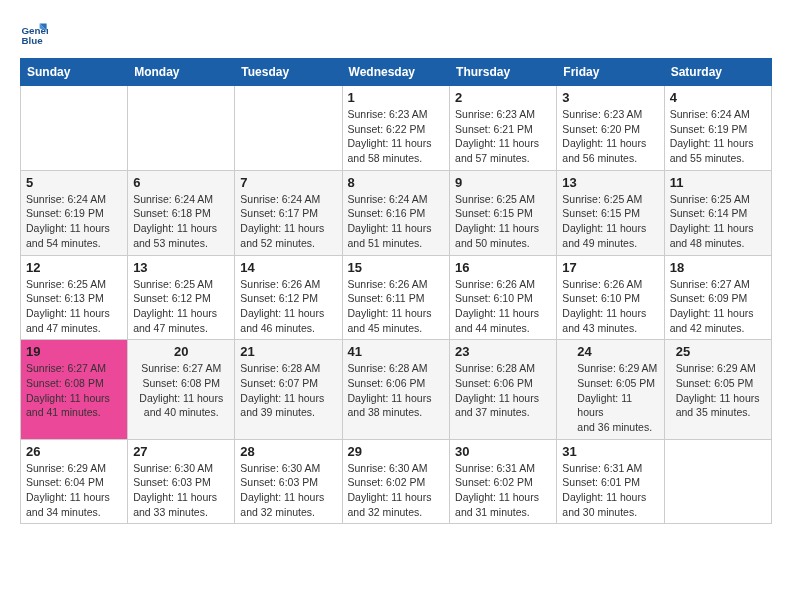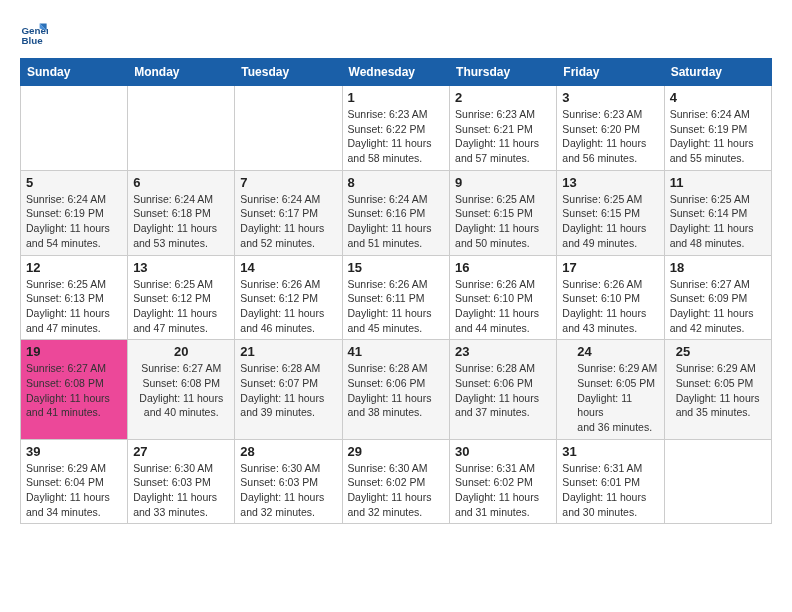--- a/index.html
+++ b/index.html
@@ -227,21 +227,21 @@
           <span class="day-num">24</span>
           <div class="day-info">Sunrise: 6:29 AM<br>Sunset: 6:05 PM<br>Daylight: 11 hours<br>and 36 minutes.</div>
         </td>
         <td style="background: rgb(245, 245, 245); padding-left: 11px;">
           <span class="day-num">25</span>
           <div class="day-info">Sunrise: 6:29 AM<br>Sunset: 6:05 PM<br>Daylight: 11 hours<br>and 35 minutes.</div>
         </td>
       </tr>
       <tr>
         <td>
-          <span class="day-num">39</span>
+          <span class="day-num">26</span>
           <div class="day-info">Sunrise: 6:29 AM<br>Sunset: 6:04 PM<br>Daylight: 11 hours<br>and 34 minutes.</div>
         </td>
         <td>
           <span class="day-num">27</span>
           <div class="day-info">Sunrise: 6:30 AM<br>Sunset: 6:03 PM<br>Daylight: 11 hours<br>and 33 minutes.</div>
         </td>
         <td>
           <span class="day-num">28</span>
           <div class="day-info">Sunrise: 6:30 AM<br>Sunset: 6:03 PM<br>Daylight: 11 hours<br>and 32 minutes.</div>
         </td>

